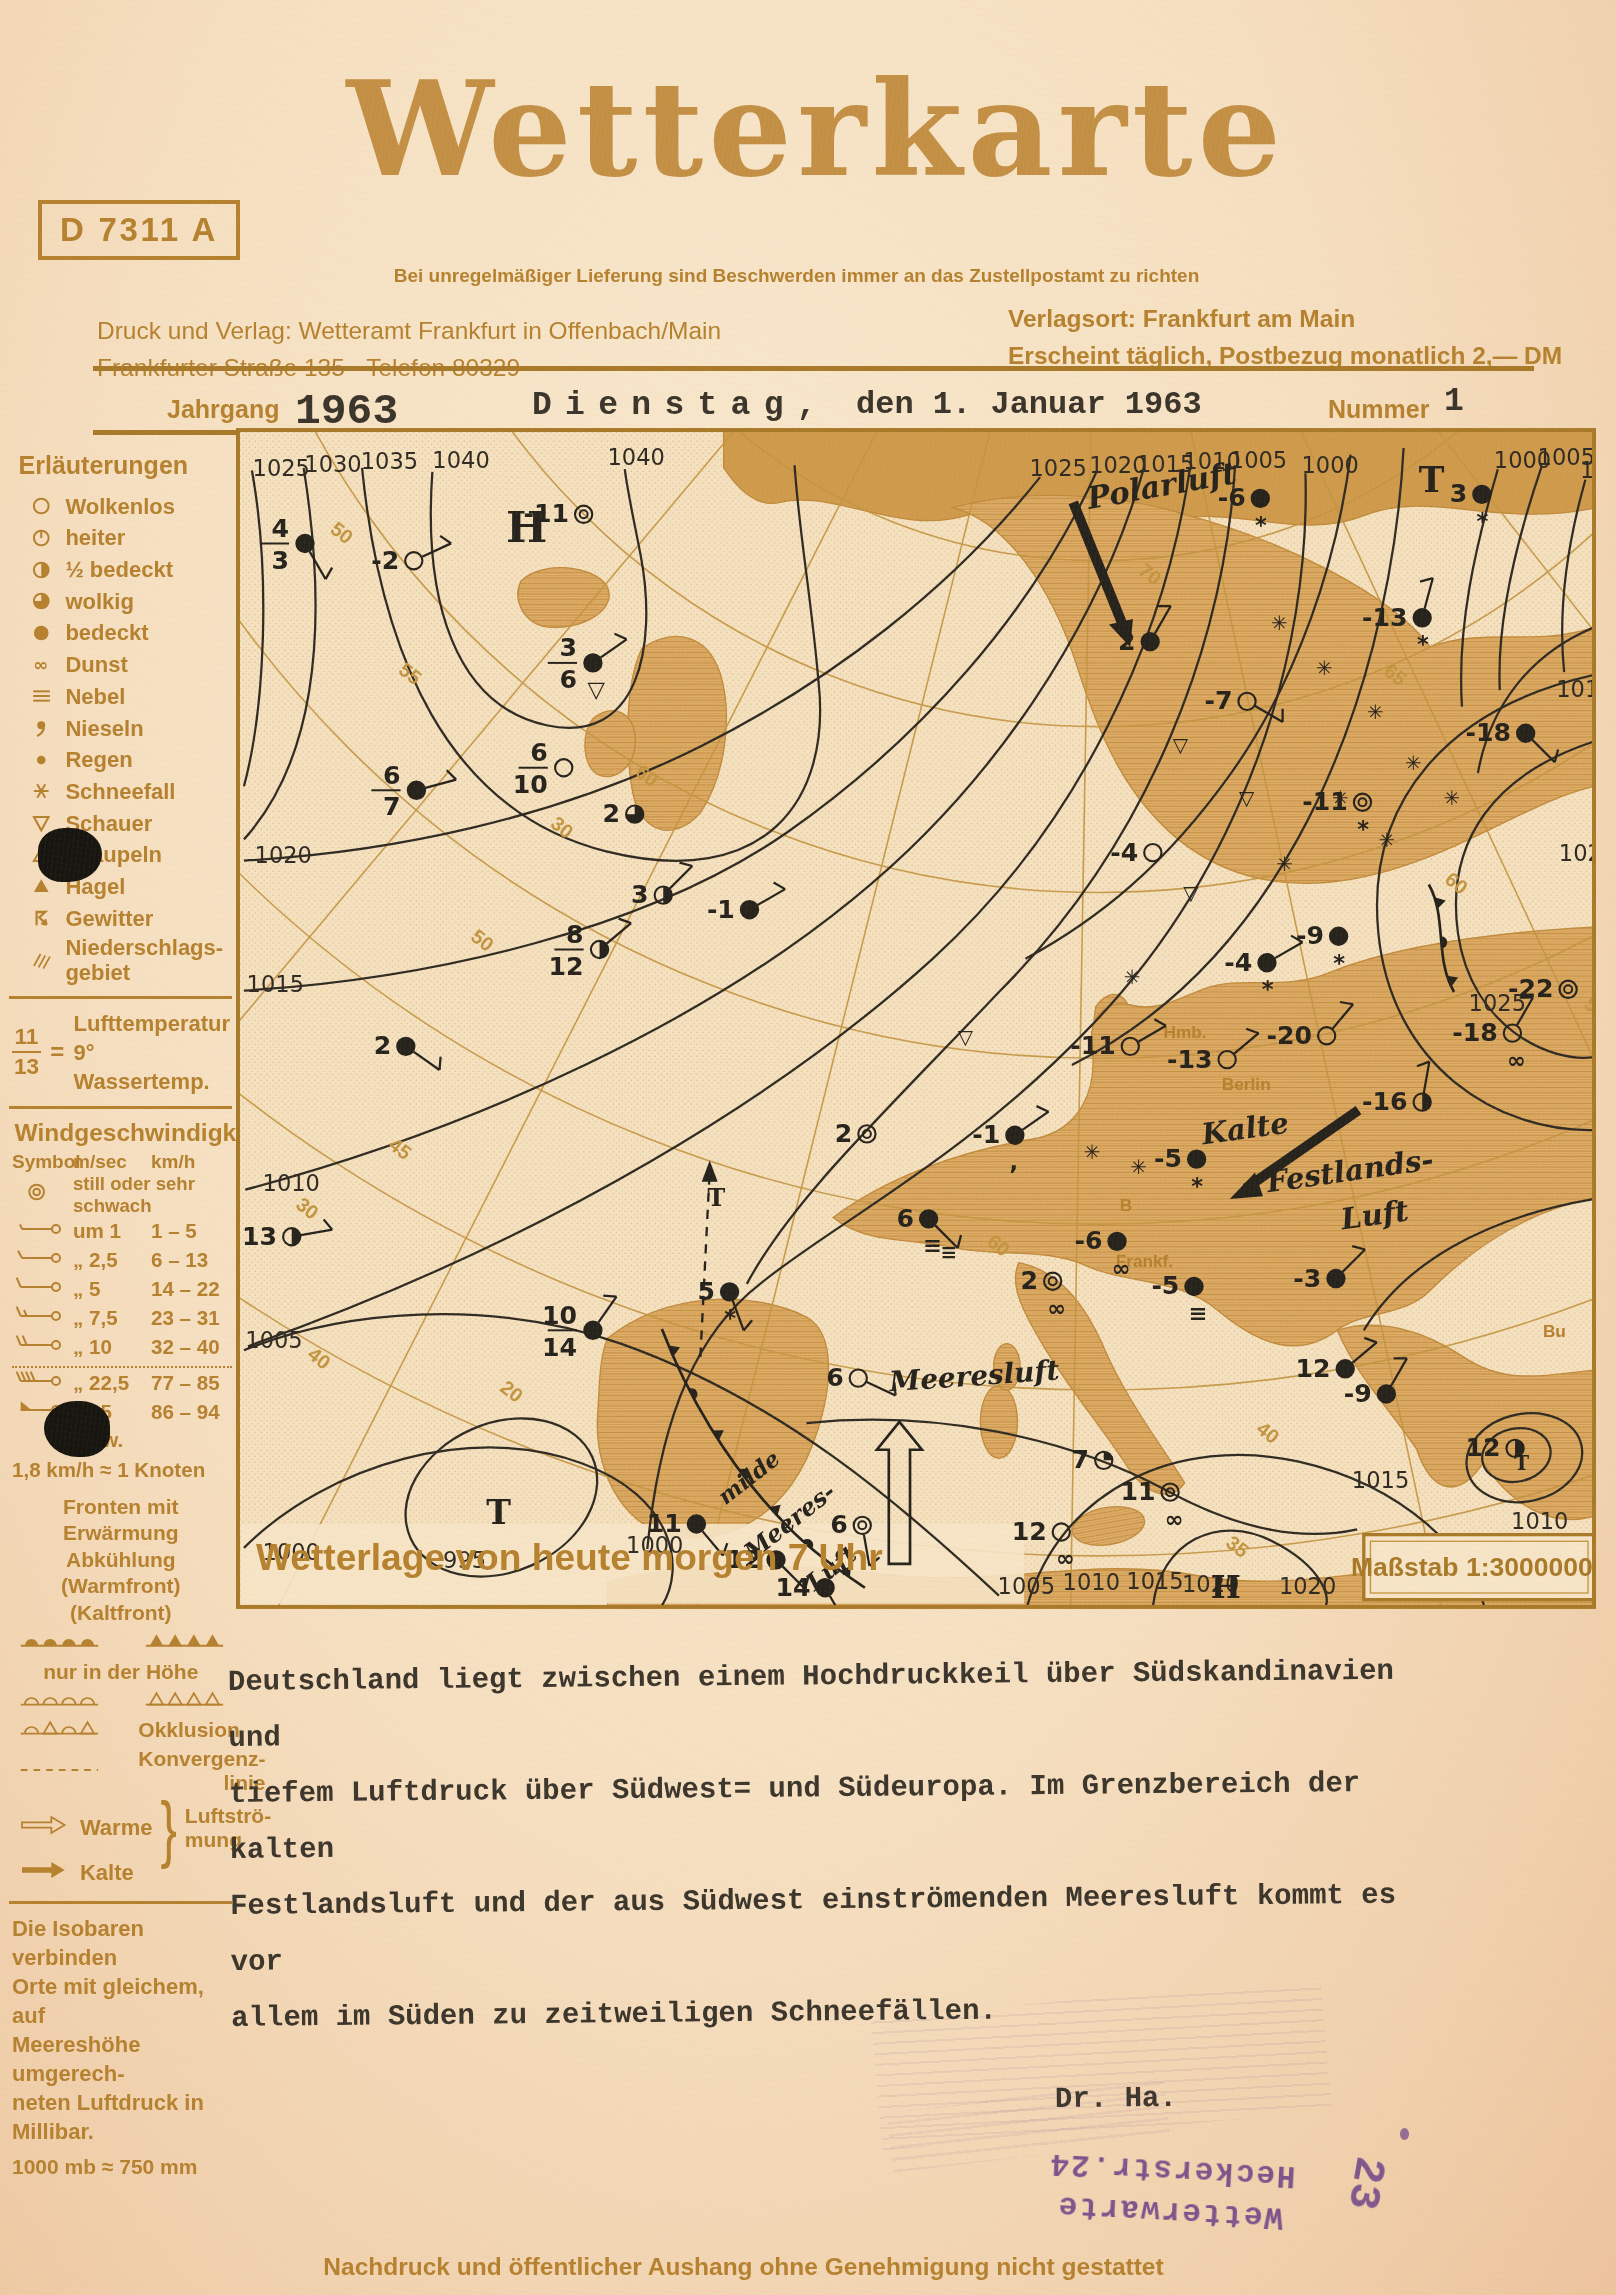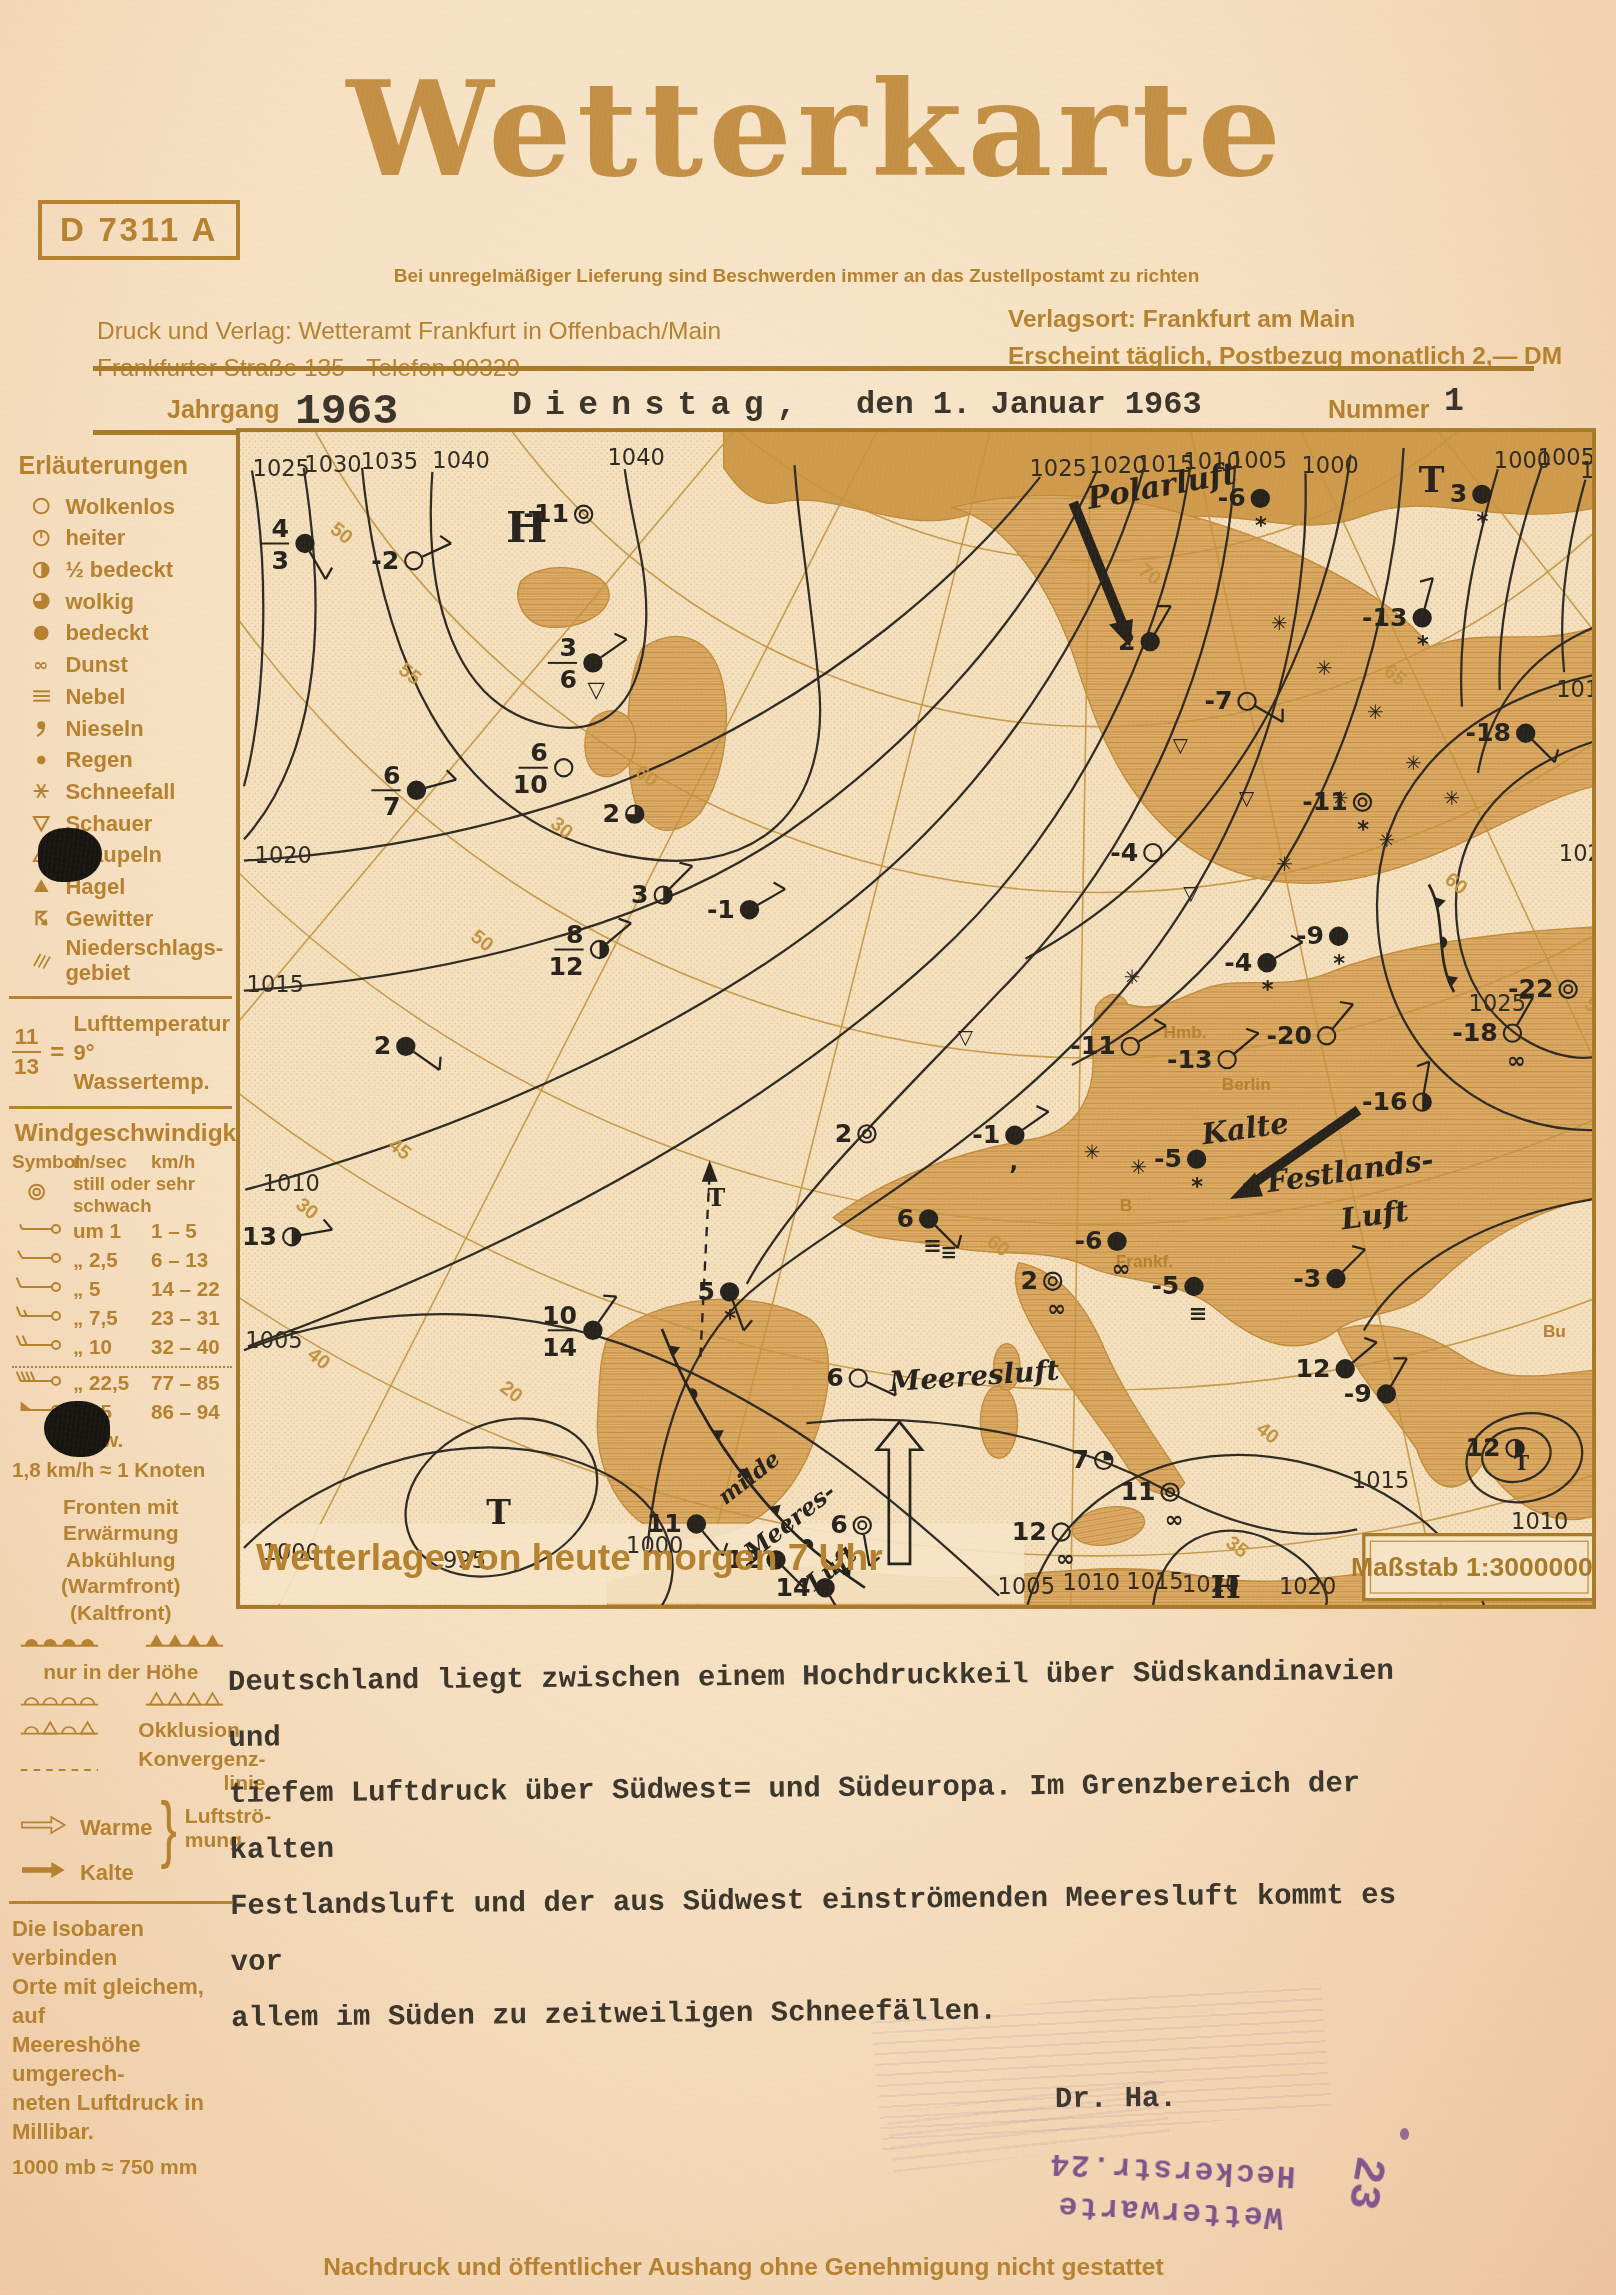--- a/index.html
+++ b/index.html
@@ -19,21 +19,21 @@
   .amtsblatt{position:absolute;left:279px;top:210px;width:1035px;text-align:center;
     font-weight:bold;font-size:33px;color:#b5812f;}
   .beinote{position:absolute;left:279px;top:265px;width:1035px;text-align:center;
     font-weight:bold;font-size:19px;color:#b5812f;}
   .pub{position:absolute;left:97px;top:312px;font-size:24.5px;font-weight:normal;color:#b5812f;line-height:37px;}
   .place{position:absolute;left:1008px;top:300px;font-size:24.5px;font-weight:bold;color:#b5812f;line-height:37px;}
   .rule{position:absolute;left:93px;width:1441px;height:4.6px;background:#a87928;}
   .mono{font-family:"Liberation Mono",monospace;color:#3a342a;}
   .jg-label{position:absolute;left:167px;top:395px;font-size:25px;font-weight:bold;color:#b5812f;}
   .jg-year{position:absolute;left:295px;top:387px;font-size:43px;font-weight:bold;}
-  .jg-day{position:absolute;left:512px;top:387px;font-size:33px;font-weight:bold;letter-spacing:13.3px;}
+  .jg-day{position:absolute;left:532px;top:387px;font-size:33px;font-weight:bold;letter-spacing:13.3px;}
   .jg-rest{position:absolute;left:856px;top:386px;font-size:32px;font-weight:bold;}
   .nr-label{position:absolute;left:1328px;top:395px;font-size:25px;font-weight:bold;color:#b5812f;}
   .nr-val{position:absolute;left:1444px;top:383px;font-size:33px;font-weight:bold;}
   
   .legend{position:absolute;left:9.3px;top:448px;width:223px;color:#b5812f;}
   .leg-title{font-weight:bold;font-size:25px;margin:2.7px 0 12px 9.3px;}
   .sym-row{display:flex;align-items:center;gap:7px;margin:2.7px 0 2.7px 18.6px;min-height:29px;}
   .sym-ic{width:30.5px;flex:0 0 30.5px;display:flex;align-items:center;}
   .sym-lb{font-weight:bold;font-size:22px;white-space:pre-line;line-height:25px;}
   .leg-sep{height:3.3px;background:#b5812f;margin:10.6px 0 9.3px 0;}

